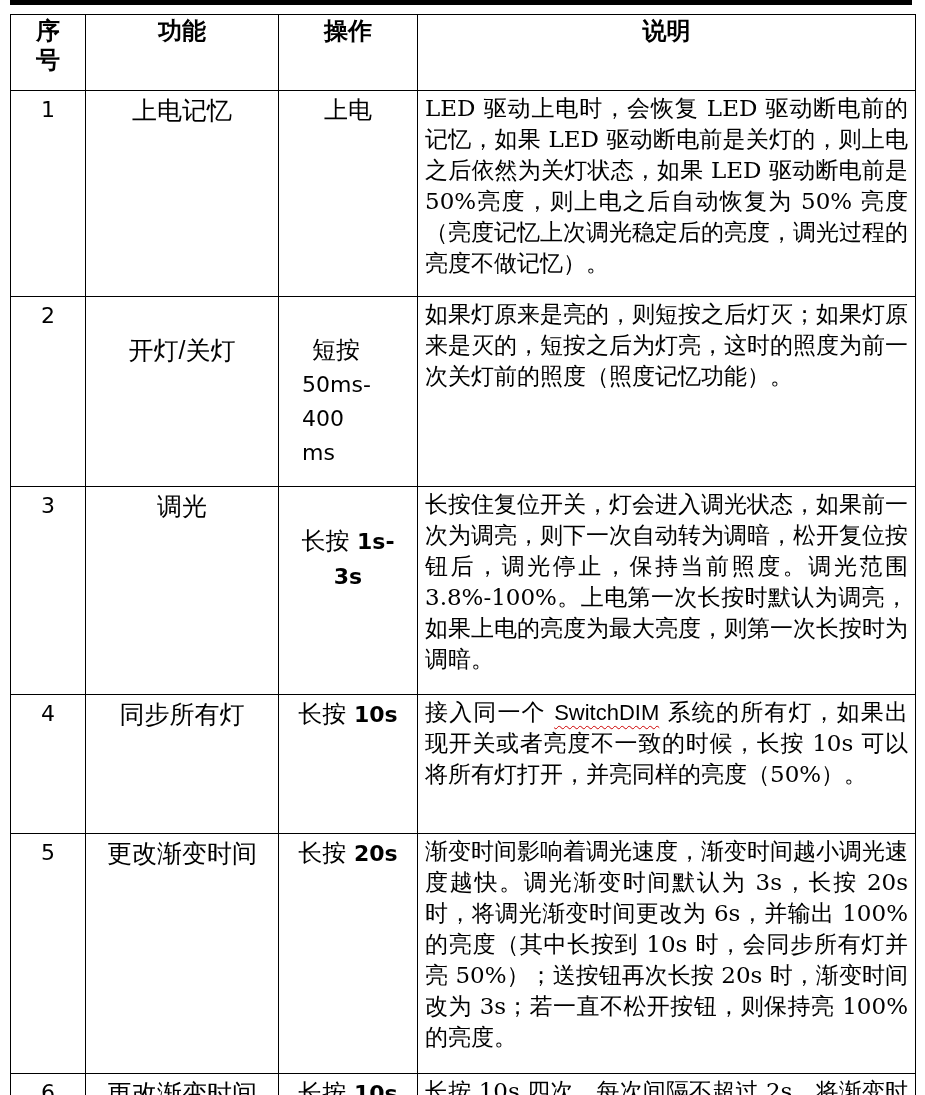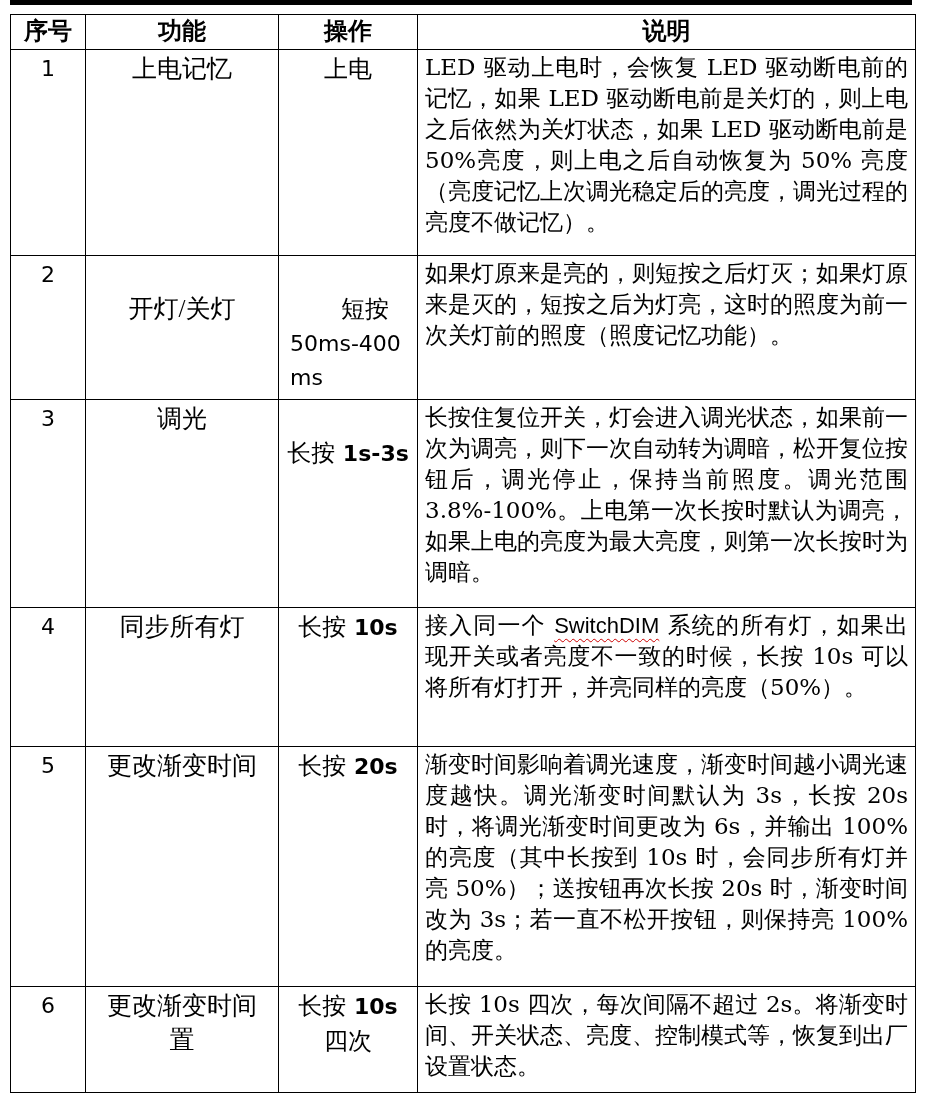--- a/index.html
+++ b/index.html
@@ -5,46 +5,46 @@
   html,body{margin:0;padding:0;}
   body{
     width:925px;height:1095px;position:relative;background:#ffffff;
     font-family:"DejaVu Serif","Liberation Serif",serif;color:#000;
   }
   .top-rule{position:absolute;left:10px;top:0;width:902px;height:5px;background:#000;}
   table.func-table{
     position:absolute;left:10px;top:14px;width:905px;
     border-collapse:collapse;table-layout:fixed;
   }
-  th,td{border:1.5px solid #000;vertical-align:top;padding:4px;overflow:hidden;}
+  th,td{border:1.5px solid #000;vertical-align:top;padding:16px;overflow:hidden;}
   th{
     font-family:"DejaVu Serif","Liberation Serif",serif;
     font-weight:bold;font-size:24px;line-height:29px;text-align:center;padding-top:1px;
   }
   td.no{
     font-family:"DejaVu Sans","Liberation Sans",sans-serif;
     font-size:22px;line-height:34.3px;text-align:center;padding-top:2px;
   }
   td.func{
-    font-family:Liberation Serif, serif;
+    font-family:Liberation Sans, sans-serif;
     font-size:25px;line-height:34.3px;text-align:center;padding-top:2px;
   }
   td.op{
     font-family:"DejaVu Serif","Liberation Serif",serif;
     font-size:24px;line-height:34.3px;text-align:center;padding-top:2px;
   }
   td.desc{
     font-family:"DejaVu Serif","Liberation Serif",serif;
     font-size:23px;line-height:31px;text-align:justify;
     padding:2px 7px 0 7px;
     margin-left:16px;
   }
   .blank-line{height:34.3px;}
   .op-en{font-family:"DejaVu Sans","Liberation Sans",sans-serif;font-size:22px;font-weight:bold;}
-  .op-line-right{text-align:right;padding-right:24px;}
+  .op-line-right{padding-right:24px;}
   .op-line-left{
     text-align:left;padding-left:7px;
     font-family:"DejaVu Sans","Liberation Sans",sans-serif;font-size:22px;
   }
   .squiggle{
     font-family:Liberation Sans, sans-serif;font-size:22px;
     text-decoration:underline;text-decoration-style:wavy;
     text-decoration-color:#cc0000;text-decoration-thickness:1px;
     text-underline-offset:5px;
   }

